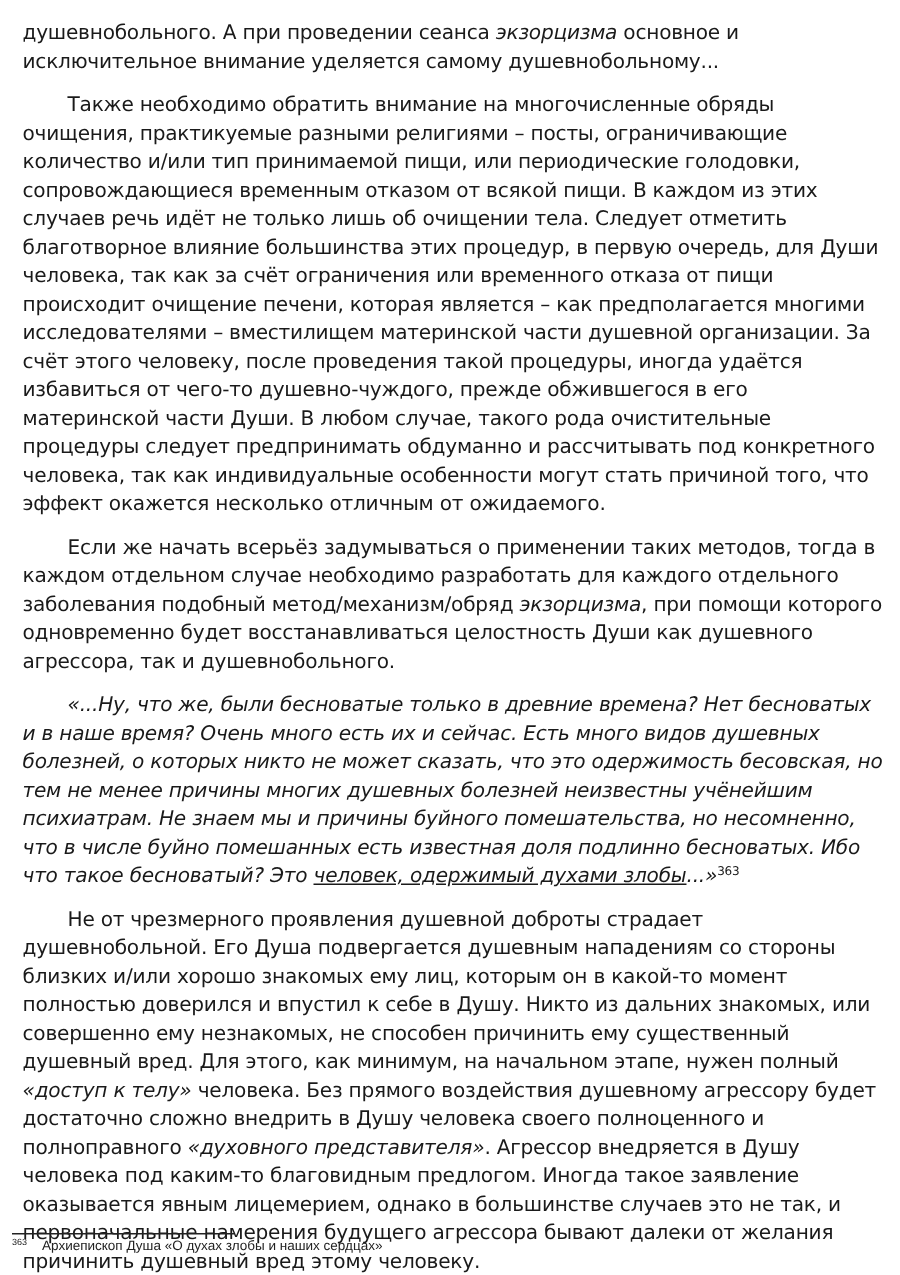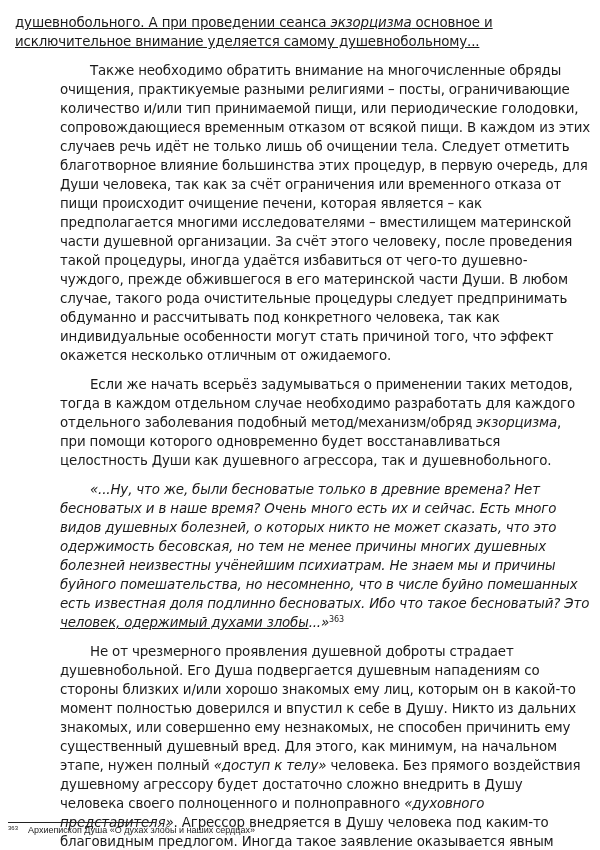--- a/index.html
+++ b/index.html
@@ -4,22 +4,22 @@
 <style>
   html, body { margin: 0; padding: 0; background: #ffffff; }
   body { width: 600px; height: 850px; overflow: hidden; position: relative; }
   .page {
     position: absolute; left: 15px; top: 13px; width: 575px;
     font-family: "DejaVu Sans", sans-serif;
     font-size: 13.4px; line-height: 19px; color: #1a1a1a;
     letter-spacing: -0.15px;
   }
   .para { margin: 0 0 10px 0; text-indent: 0; }
-  .para.indent { text-indent: 30px; margin-left: 45px; }
-  .para.first { text-indent: 0; text-decoration: underline; }
+  .para.indent { text-indent: 30px; }
+  .para.first { text-indent: 0; }
   .quote { font-style: italic; }
   em { font-style: italic; }
   .ul { text-decoration: underline; font-style: italic; }
   sup { font-size: 8px; line-height: 0; vertical-align: 5px; font-style: normal; }
   .fn-rule {
     position: absolute; left: 8px; top: 822px; width: 148px; height: 0;
     border-top: 1px solid #222;
   }
   .footnote {
     position: absolute; left: 8px; top: 825px;

